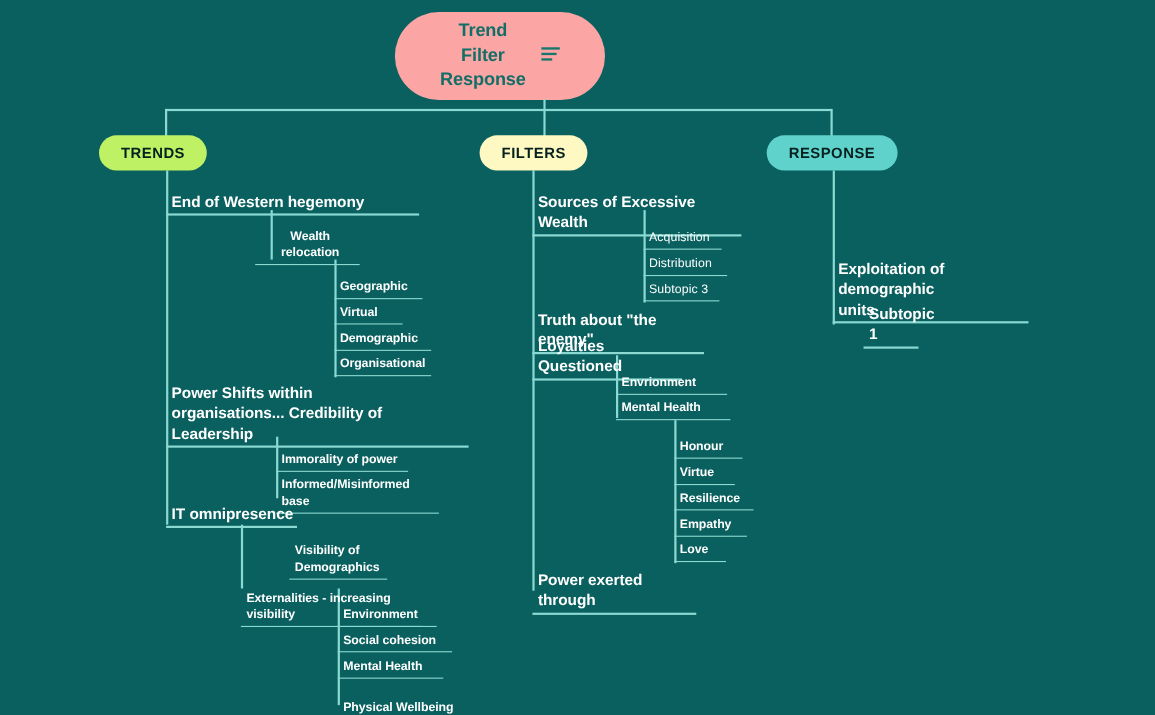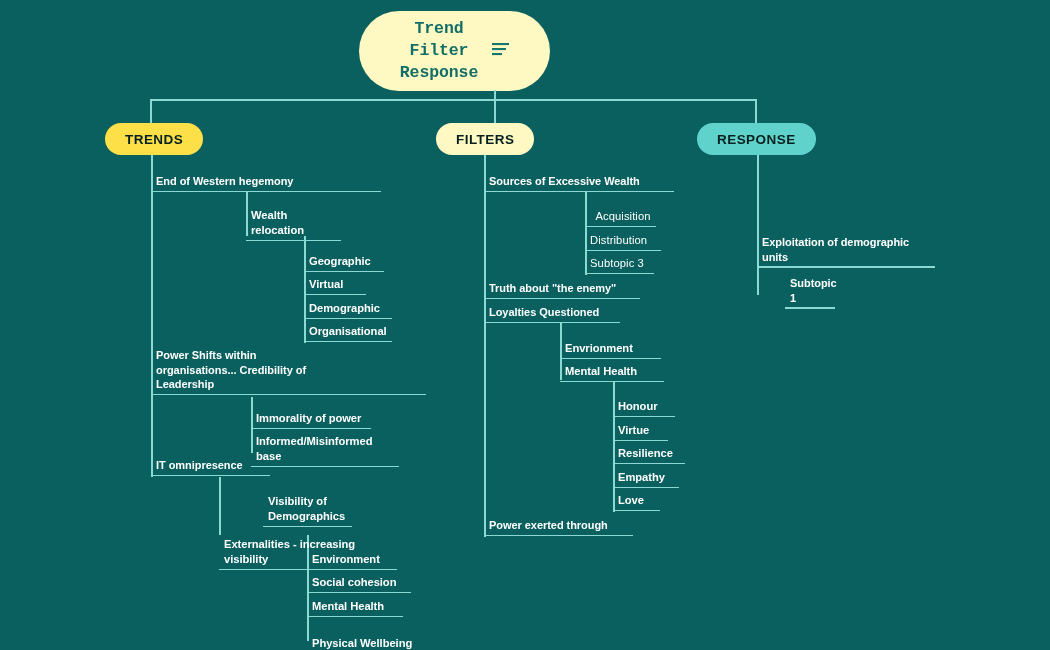--- a/index.html
+++ b/index.html
@@ -90,66 +90,66 @@
     padding: 0 0 2px 5px;
     white-space: pre-line;
   }
   .topic .rule {
     display: block;
     height: 1.6px;
     background: #8ad9d2;
     width: 100%;
   }
   .topic.light .label { font-weight: normal; letter-spacing: 0.1px; }
-  .topic.big .label { font-size: 11px; }
+  .topic.big .label { font-size: 14px; }
 </style>
 </head>
 <body style="background: rgb(10, 95, 95);">
 
 <div id="canvas">
 
-  <div class="root-node" style="background: #fef9c3; font-family: Liberation Mono, monospace;">
+  <div class="root-node" style="background: #fca5a5;">
     <div class="root-title" style="color: rgb(18, 110, 102);">Trend
 Filter
 Response</div>
     <span class="root-icon">
       <svg width="17" height="14" viewBox="0 0 17 14" aria-hidden="true">
         <rect x="0" y="1" width="17" height="2.1" fill="#14766d"></rect>
         <rect x="0" y="6" width="14" height="2.1" fill="#14766d"></rect>
         <rect x="0" y="11" width="10" height="2.1" fill="#14766d"></rect>
       </svg>
     </span>
   </div>
 
   <div class="line v" style="left: 494px; top: 90px; height: 10px; background: rgb(138, 217, 210);"></div>
   <div class="line h" style="left: 150px; top: 99px; width: 606px; background: rgb(138, 217, 210);"></div>
   <div class="line v" style="left: 150px; top: 99px; height: 41px; background: rgb(138, 217, 210);"></div>
   <div class="line v" style="left: 494px; top: 99px; height: 41px; background: rgb(138, 217, 210);"></div>
   <div class="line v" style="left: 755px; top: 99px; height: 41px; background: rgb(138, 217, 210);"></div>
 
-  <div class="pill" style="left: 105px; top: 123px; background: #fde047;">
+  <div class="pill" style="left: 90px; top: 123px; background: #bef264;">
     <span>TRENDS</span>
   </div>
   <div class="pill" style="left: 436px; top: 123px; background: #fef9c3;">
     <span>FILTERS</span>
   </div>
   <div class="pill" style="left: 697px; top: 123px; background: rgb(95, 211, 203);">
     <span>RESPONSE</span>
   </div>
 
   <div class="line v" style="left: 151px; top: 155px; height: 322px; background: rgb(138, 217, 210);"></div>
 
   <div class="topic big" style="left:151px; top:174px; width:230px;">
     <span class="label">End of Western hegemony</span>
     <span class="rule" style="background: rgb(138, 217, 210);"></span>
   </div>
 
   <div class="line v" style="left: 246px; top: 191px; height: 45px; background: rgb(138, 217, 210);"></div>
 
-  <div class="topic" style="left:246px; top:208px; width:95px;">
+  <div class="topic" style="left:232px; top:208px; width:95px;text-align:center;">
     <span class="label">Wealth
 relocation</span>
     <span class="rule" style="background: rgb(138, 217, 210);"></span>
   </div>
 
   <div class="line v" style="left: 304px; top: 236px; height: 107px; background: rgb(138, 217, 210);"></div>
 
   <div class="topic" style="left:304px; top:254px; width:80px;">
     <span class="label">Geographic</span>
     <span class="rule" style="background: rgb(138, 217, 210);"></span>
@@ -222,21 +222,21 @@
 
   <div class="line v" style="left: 484px; top: 155px; height: 382px; background: rgb(138, 217, 210);"></div>
 
   <div class="topic big" style="left:484px; top:174px; width:190px;">
     <span class="label">Sources of Excessive Wealth</span>
     <span class="rule" style="background: rgb(138, 217, 210);"></span>
   </div>
 
   <div class="line v" style="left: 585px; top: 191px; height: 84px; background: rgb(138, 217, 210);"></div>
 
-  <div class="topic light" style="left:585px; top:209px; width:71px;text-align:center;">
+  <div class="topic light" style="left:585px; top:209px; width:71px;">
     <span class="label">Acquisition</span>
     <span class="rule" style="background: rgb(138, 217, 210);"></span>
   </div>
   <div class="topic light" style="left:585px; top:233px; width:76px;">
     <span class="label">Distribution</span>
     <span class="rule" style="background: rgb(138, 217, 210);"></span>
   </div>
   <div class="topic light" style="left:585px; top:256px; width:69px;">
     <span class="label">Subtopic 3</span>
     <span class="rule" style="background: rgb(138, 217, 210);"></span>

